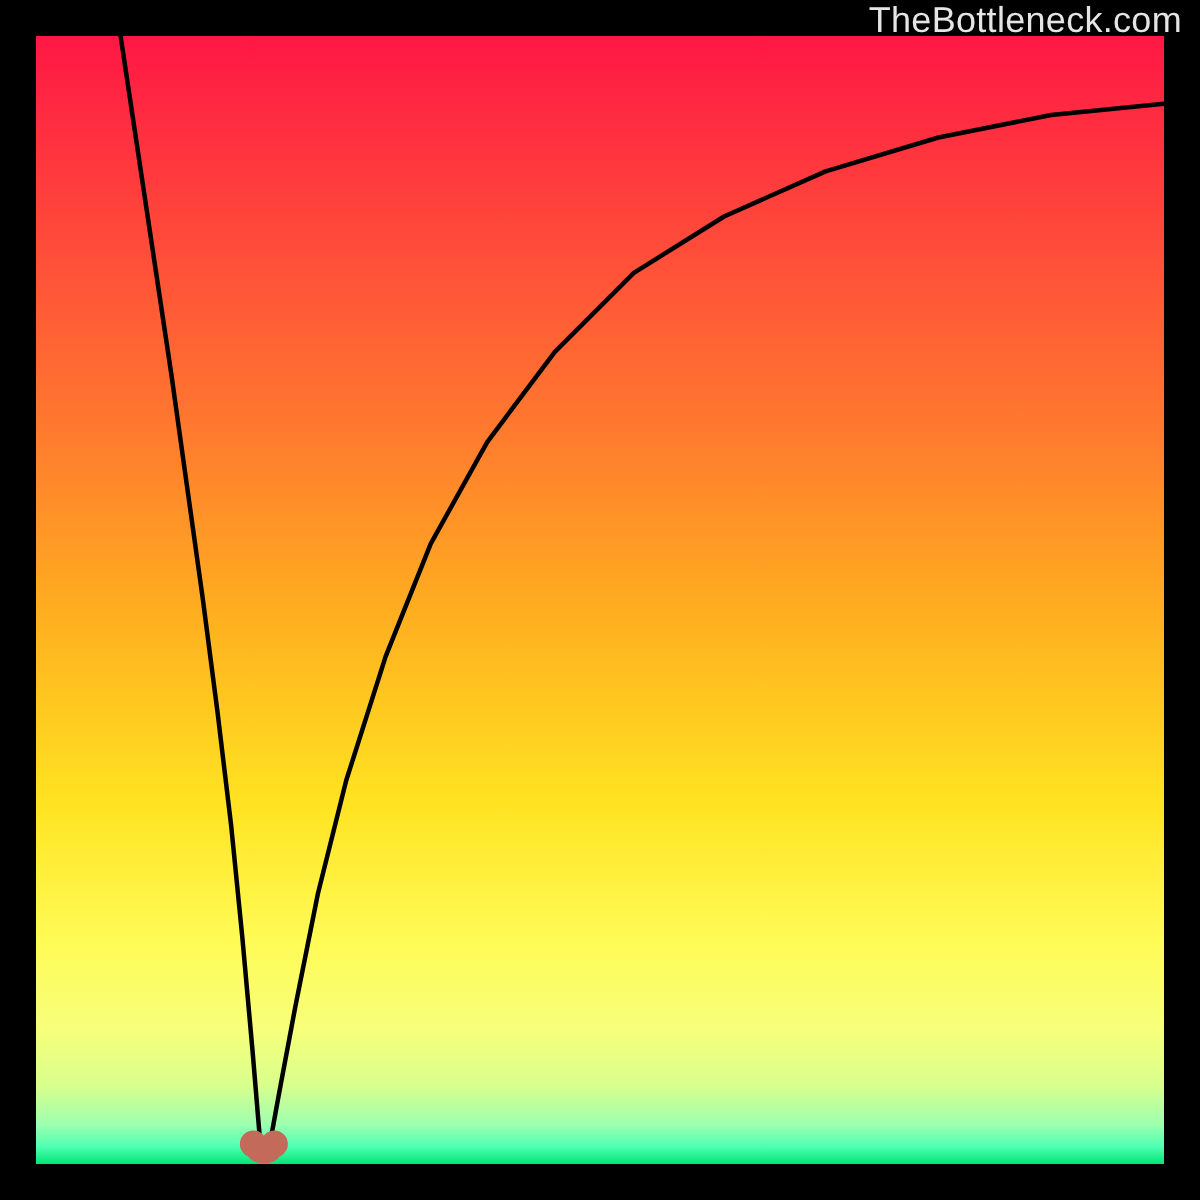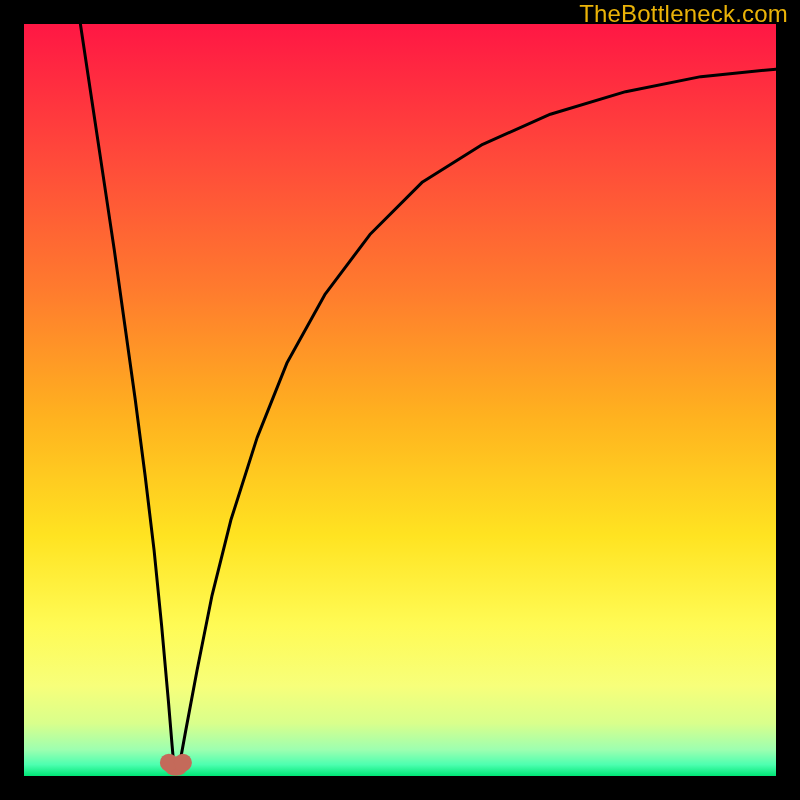--- a/index.html
+++ b/index.html
@@ -10,21 +10,21 @@
     height: 800px;
     background: #000;
   }
   .watermark {
     position: absolute;
     top: 0;
     right: 12px;
     font-family: Arial, Helvetica, sans-serif;
     font-size: 24px;
     font-weight: 500;
-    color: #eab308;
+    color: #e5e5e5;
     letter-spacing: 0.2px;
   }
   .plot-frame {
     position: absolute;
     left: 24px;
     top: 24px;
     width: 752px;
     height: 752px;
     background: #000;
   }

